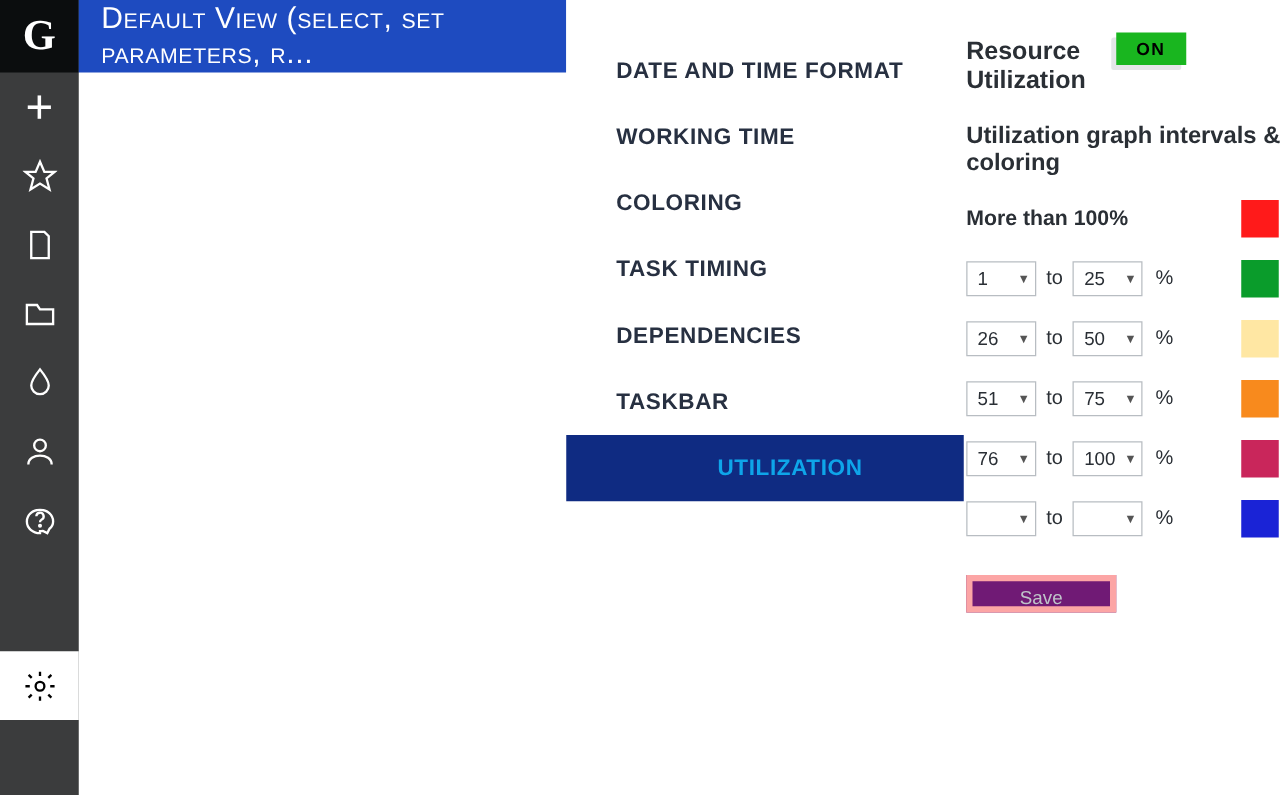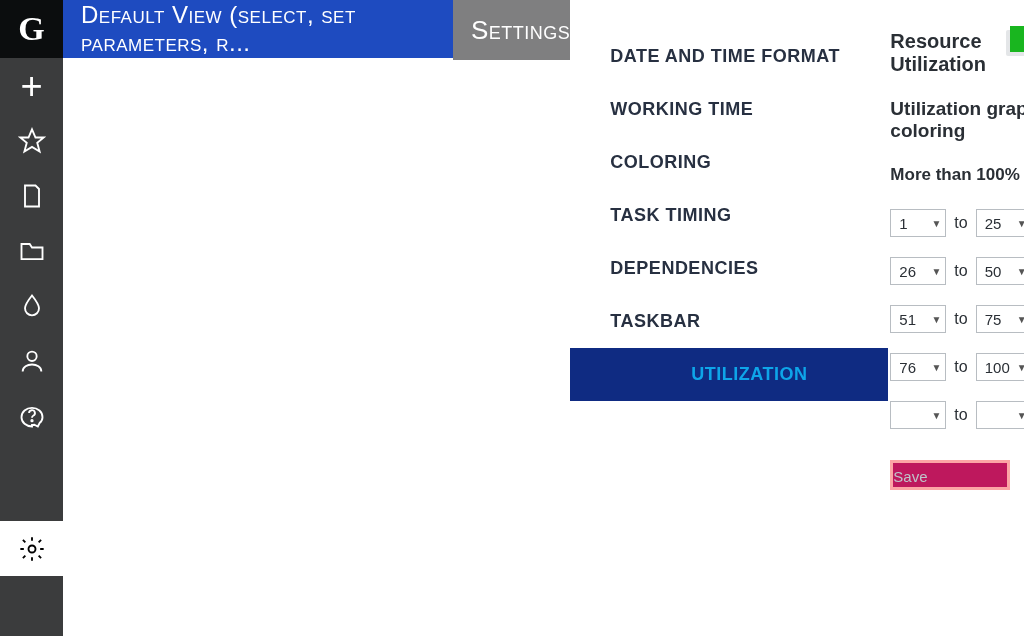--- a/index.html
+++ b/index.html
@@ -66,22 +66,22 @@
   .select {
     width: 56px; height: 28px; border: 1px solid #b8bdc2; background: #fff;
     display: flex; align-items: center; justify-content: space-between;
     padding: 0 4px 0 8px; font-size: 15px; cursor: pointer;
   }
   .select .caret { font-size: 10px; color: #555; }
   .to { font-size: 16px; }
   .pct { font-size: 16px; margin-left: 2px; }
   .swatch { width: 30px; height: 30px; margin-left: 10px; }
   .save-btn {
-    margin-top: 30px; width: 120px; height: 30px; border: 3px solid #fca5a5;
-    background: #be185d; color: #bfc4c9; font-size: 15px; text-align: left;
+    margin-top: 30px; width: 120px; height: 30px; border: 5px solid #fca5a5;
+    background: #701a75; color: #bfc4c9; font-size: 15px; text-align: center;
     line-height: 28px;
   }
 </style>
 </head>
 <body>
 
 <div class="root">
 
   <div class="rail">
     <div class="logo">G</div>
@@ -128,21 +128,20 @@
           <path d="M12 2v3M12 19v3M4.2 4.2l2.1 2.1M17.7 17.7l2.1 2.1M2 12h3M19 12h3M4.2 19.8l2.1-2.1M17.7 6.3l2.1-2.1"></path>
         </svg>
     </div>
     <div style="height:60px"></div>
   </div>
 
   <div class="main">
     <div class="title-area">
       <div class="title-bar">Default View (select, set parameters, r...</div>
     </div>
-    <div class="settings-bar">Settings</div>
 
     <div class="content">
 
       <div class="tabs">
         <div class="tab">DATE AND TIME FORMAT</div>
         <div class="tab">WORKING TIME</div>
         <div class="tab">COLORING</div>
         <div class="tab">TASK TIMING</div>
         <div class="tab">DEPENDENCIES</div>
         <div class="tab">TASKBAR</div>

